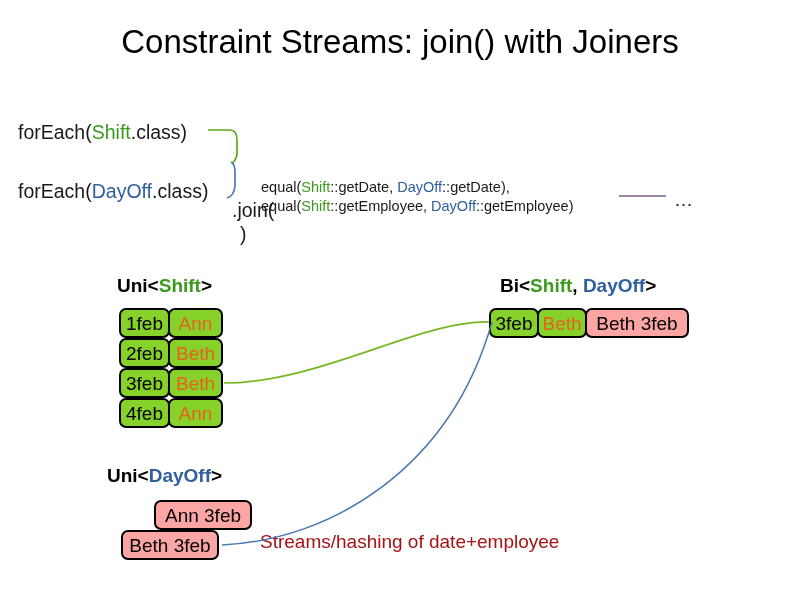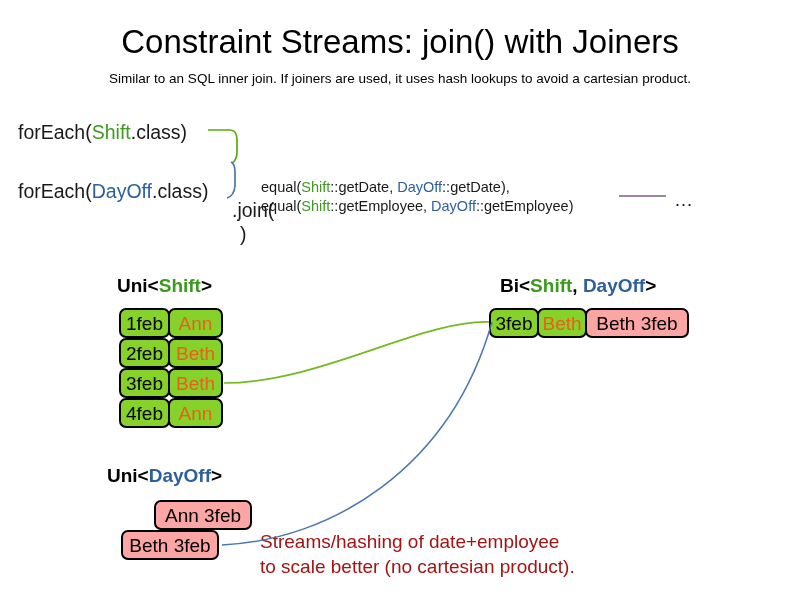--- a/index.html
+++ b/index.html
@@ -158,21 +158,20 @@
     height: 600px;
     pointer-events: none;
   }
 </style>
 </head>
 <body>
 
 <div class="slide">
 
   <div id="title">Constraint Streams: join() with Joiners</div>
-  <div id="subtitle">Similar to an SQL inner join. If joiners are used, it uses hash lookups to avoid a cartesian product.</div>
 
   <div class="code-line" id="foreach-shift"><span>forEach(</span><span class="cls-shift">Shift</span><span>.class)</span></div>
 
   <div class="code-line" id="foreach-dayoff"><span>forEach(</span><span class="cls-dayoff">DayOff</span><span>.class)</span></div>
 
   <div class="code-line" id="join-open">.join(</div>
 
   <div class="arg-line" id="join-arg-1"><span>equal(</span><span class="cls-shift">Shift</span><span>::getDate, </span><span class="cls-dayoff">DayOff</span><span>::getDate),</span></div>
 
   <div class="arg-line" id="join-arg-2"><span>equal(</span><span class="cls-shift">Shift</span><span>::getEmployee, </span><span class="cls-dayoff">DayOff</span><span>::getEmployee)</span></div>
@@ -212,21 +211,20 @@
   </div>
 
   <div class="fact-row" id="bi-row">
     <div class="cell green date">3feb</div>
     <div class="cell green name">Beth</div>
     <div class="cell blue pair">Beth 3feb</div>
   </div>
 
   <div id="annotation">
     <div>Streams/hashing of date+employee</div>
-    <div>to scale better (no cartesian product).</div>
   </div>
 
   <svg id="connectors" viewBox="0 0 800 600" xmlns="http://www.w3.org/2000/svg">
 
     <path d="M 208 130 L 230 130 Q 237 130 237 140 L 237 152 Q 237 160 232 163" fill="none" stroke="#5aa814" stroke-width="1.7"></path>
 
     <path d="M 227 198 Q 234 196 235 186 L 235 172 Q 235 164 231 162" fill="none" stroke="#4a77b4" stroke-width="1.7"></path>
 
     <line x1="619" y1="196" x2="666" y2="196" stroke="#7a5f86" stroke-width="1.6"></line>
 

